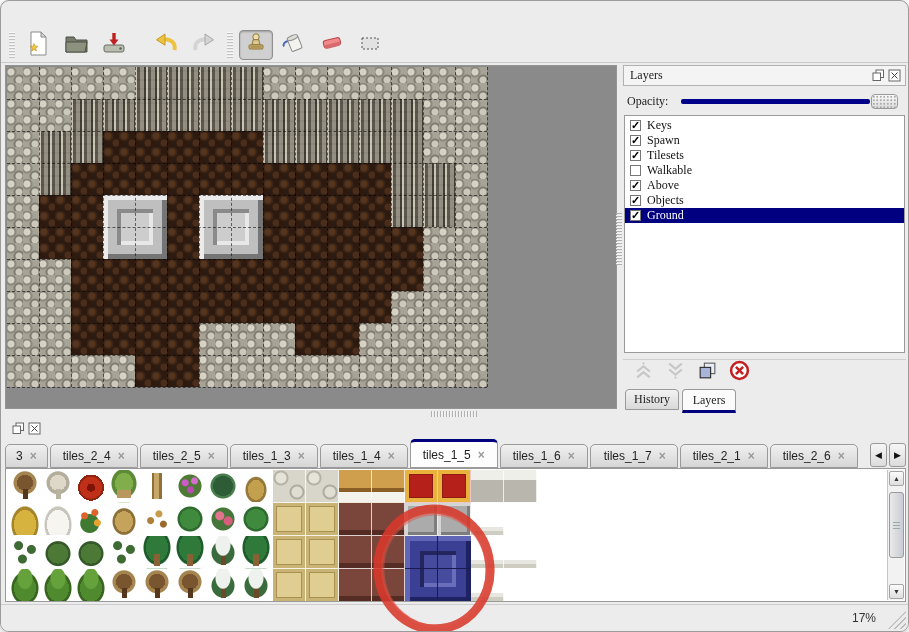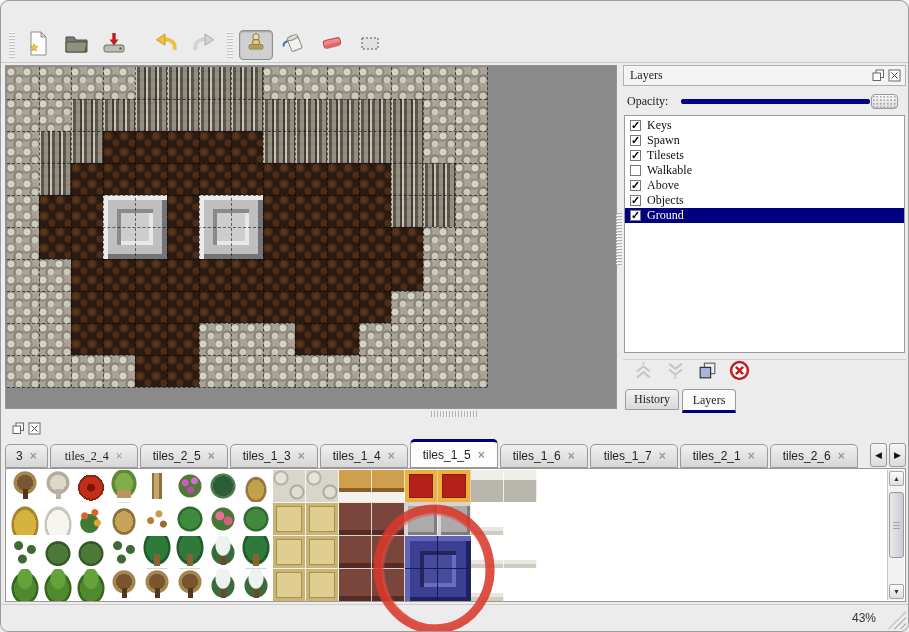--- a/index.html
+++ b/index.html
@@ -477,21 +477,21 @@
             <rect x="1" y="1" width="11" height="11" fill="#fff" stroke="#666"></rect>
             <path d="M3.5 3.5l6 6M9.5 3.5l-6 6" stroke="#444"></path>
           </svg>
         </span>
     </div>
     <div class="ts-tabbar">
         <div class="ts-tab" style="min-width: 34px;">
           <span>3</span>
           <span class="tab-x">×</span>
         </div>
-        <div class="ts-tab" style="min-width: 88px; font-family: Liberation Serif, serif;">
+        <div class="ts-tab" style="min-width: 88px;">
           <span>tiles_2_4</span>
           <span class="tab-x">×</span>
         </div>
         <div class="ts-tab" style="min-width: 88px;">
           <span>tiles_2_5</span>
           <span class="tab-x">×</span>
         </div>
         <div class="ts-tab" style="min-width: 88px;">
           <span>tiles_1_3</span>
           <span class="tab-x">×</span>
@@ -595,21 +595,21 @@
         </div>
       <div class="vscroll">
         <span class="vs-btn" style="top:1px">▲</span>
         <span class="vs-thumb"></span>
         <span class="vs-btn" style="bottom:1px">▼</span>
       </div>
     </div>
   </div>
 
   <div class="statusbar">
-    <span class="zoom-status">43%</span>
+    <span class="zoom-status">17%</span>
     <span class="resize-grip"></span>
   </div>
 
   <svg class="annotation-svg" width="909" height="632" viewBox="0 0 909 632">
     <ellipse cx="433" cy="568" rx="56" ry="60" fill="none" stroke="#d8392b" stroke-width="9" opacity="0.88" transform="rotate(-7 433 568)"></ellipse>
     <ellipse cx="434" cy="569" rx="52" ry="56" fill="none" stroke="#e0564a" stroke-width="3" opacity="0.5" transform="rotate(-7 434 569)"></ellipse>
   </svg>
 
 </div>
 

